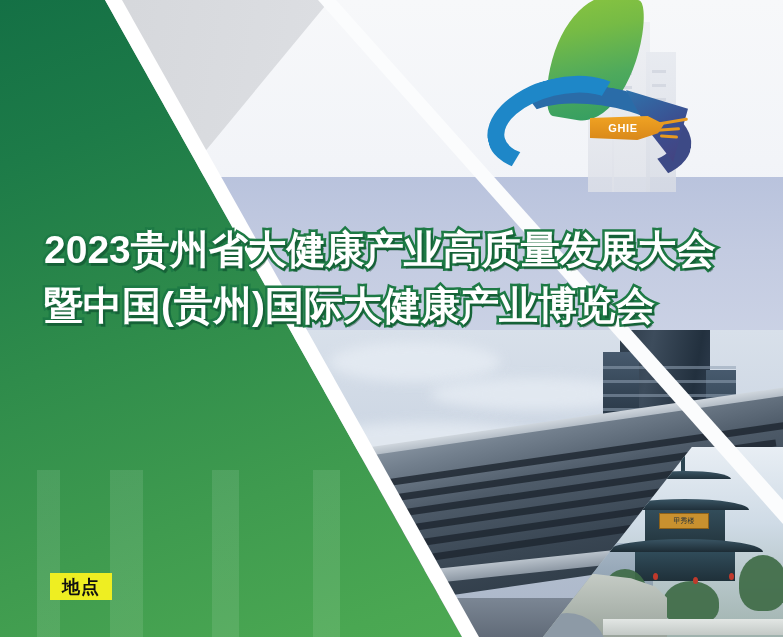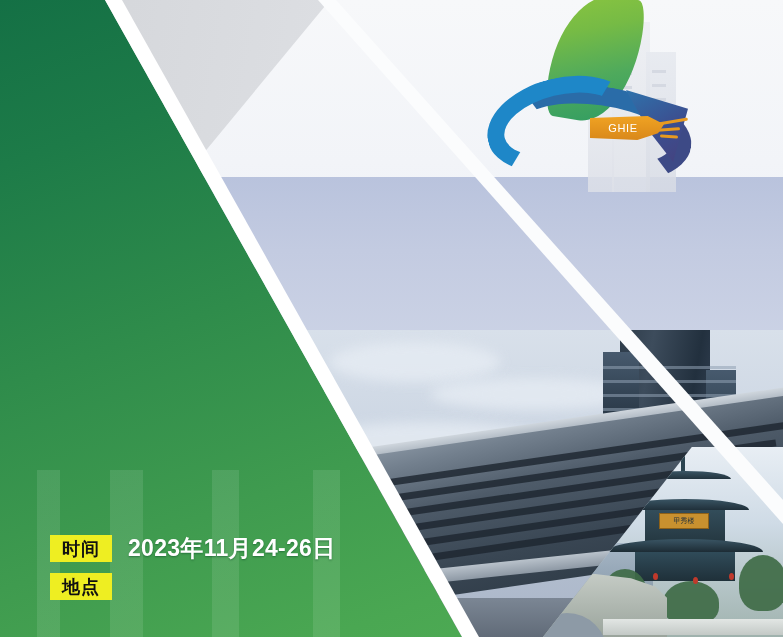--- a/index.html
+++ b/index.html
@@ -230,21 +230,21 @@
     background:linear-gradient(150deg,#2f73ac 0%,#3b4f90 55%,#45417e 100%);
     clip-path:polygon(0 0, 100% 26%, 76% 100%, 36% 56%);
   }
   .ghie-badge{
     position:absolute; left:104px; top:122px; width:74px; height:24px;
     background:linear-gradient(180deg,#f0a323,#d9881a);
     clip-path:polygon(0 8%, 78% 0, 100% 34%, 92% 72%, 64% 100%, 0 92%);
     display:flex; align-items:center; justify-content:center;
   }
   .ghie-badge span{
-    color:#ffffff; font-size:11px; font-weight:normal; letter-spacing:.6px;
+    color:#ffffff; font-size:11px; font-weight:bold; letter-spacing:.6px;
     margin-left:-8px;
   }
   .ghie-ray{
     position:absolute; background:#e89a1f; height:3px; border-radius:2px;
   }
   .gr1{ left:172px; top:126px; width:30px; transform:rotate(-10deg); }
   .gr2{ left:170px; top:134px; width:24px; transform:rotate(-4deg); }
   .gr3{ left:174px; top:141px; width:18px; transform:rotate(4deg); }
 
   
@@ -385,24 +385,24 @@
     <div class="swoosh-tail"></div>
     <div class="swoosh-a"></div>
     <div class="ghie-ray gr1"></div>
     <div class="ghie-ray gr2"></div>
     <div class="ghie-ray gr3"></div>
     <div class="ghie-badge">
       <span>GHIE</span>
     </div>
   </div>
 
+  <div class="headline">
+    <div class="hl-line l1">2023贵州省大健康产业高质量发展大会</div>
+    <div class="hl-line l2">暨中国(贵州)国际大健康产业博览会</div>
+  </div>
 
   <div class="info">
     <div class="info-row">
-      <div class="info-tag">时间</div>
-      <div class="info-val">2023年11月24-26日</div>
-    </div>
-    <div class="info-row">
       <div class="info-tag">地点</div>
     </div>
   </div>
 
 </div>
 
 </body></html>

